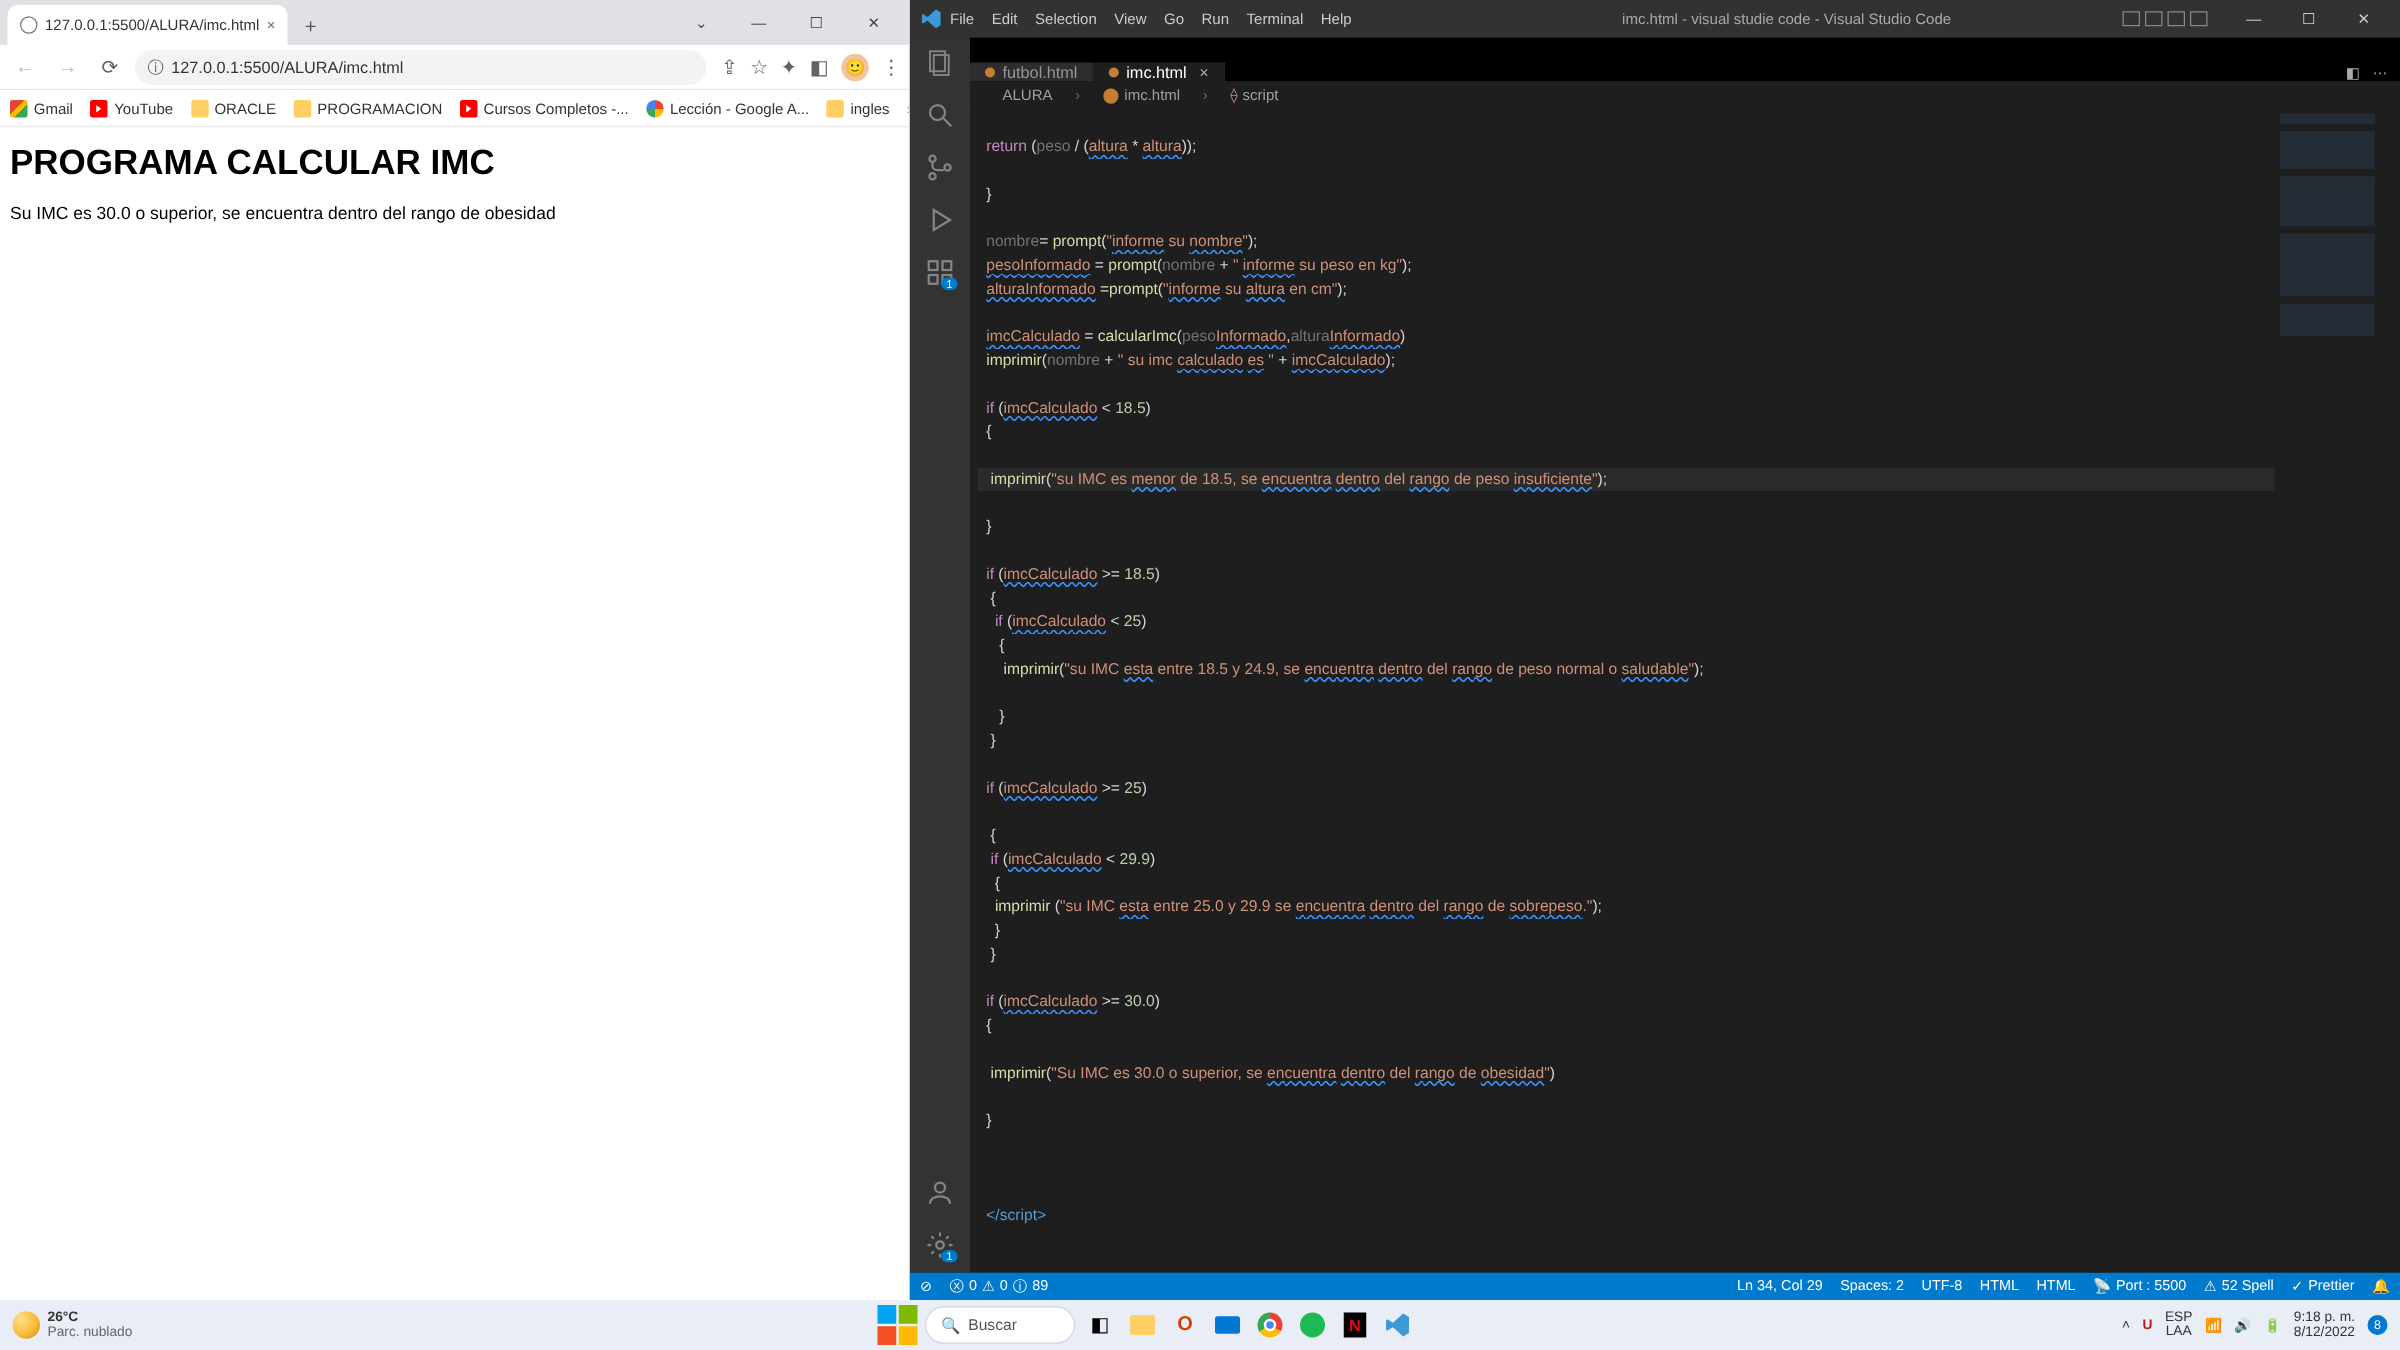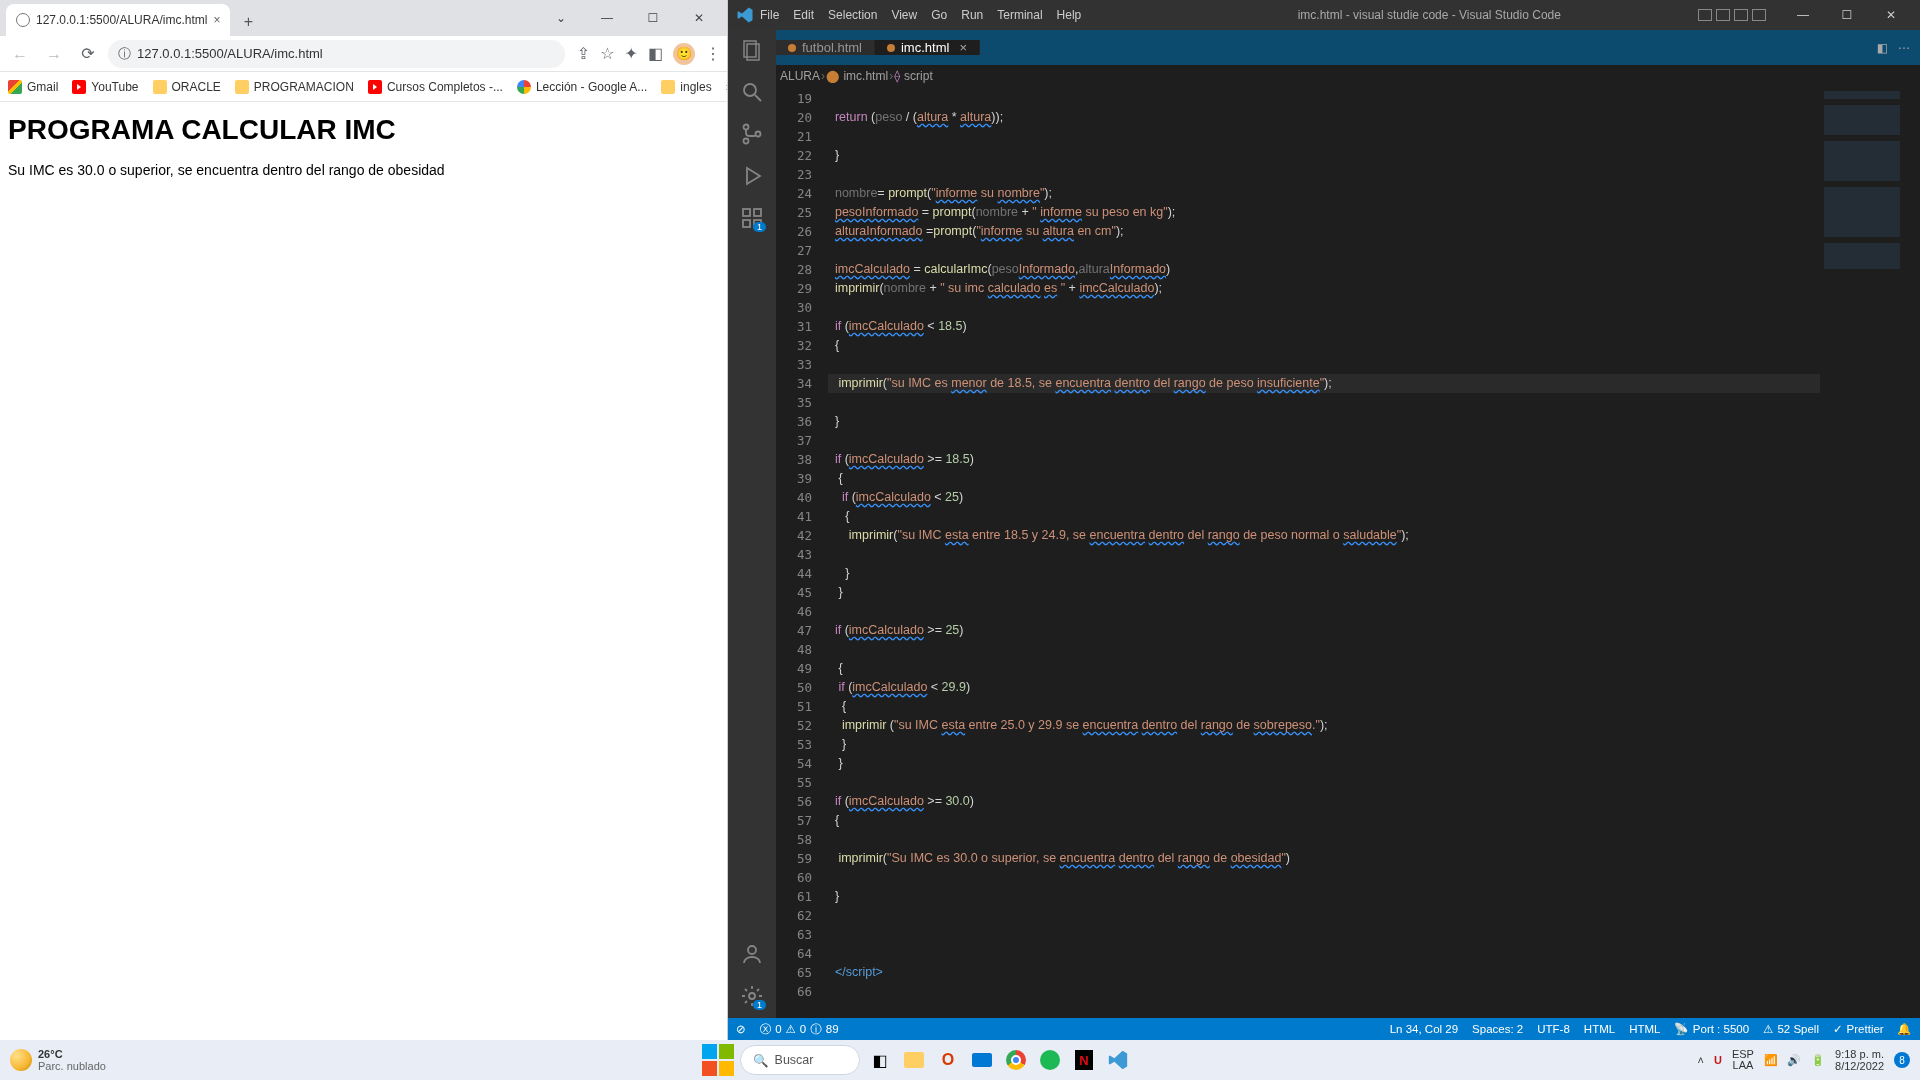--- a/index.html
+++ b/index.html
@@ -46,27 +46,27 @@
 .vsc-title-right .layout-icons span{width:14px;height:12px;border:1px solid #888;display:inline-block;}
 .vsc-wc { display:flex; gap:2px; }
 .vsc-wc div{ width:42px;height:28px;display:flex;align-items:center;justify-content:center;color:#ccc;cursor:pointer;}
 .vsc-body { flex:1; display:flex; min-height:0; }
 .activity-bar { width: 48px; background:#333333; display:flex; flex-direction:column; align-items:center; padding-top:8px; gap:18px; position:relative;}
 .activity-bar .ab-ico { width:24px;height:24px; color:#858585; cursor:pointer; display:flex;align-items:center;justify-content:center;}
 .activity-bar .ab-ico svg{width:24px;height:24px;}
 .activity-bar .ab-bottom{ margin-top:auto; margin-bottom:10px; display:flex;flex-direction:column;gap:18px;align-items:center;}
 .badge-num{position:absolute;background:#007acc;color:#fff;border-radius:8px;font-size:9px;padding:0 4px;bottom:-2px;right:-2px;}
 .editor-area { flex:1; display:flex; flex-direction:column; min-width:0; }
-.editor-tabs { height: 35px; background:#0c4a6e; display:flex; align-items:center; }
+.editor-tabs { height: 35px; background:#000000; display:flex; align-items:flex-end; }
 .etab { padding: 0 12px; display:flex; align-items:center; gap:6px; color:#969696; font-size:13px; background:#2d2d2d; border-right:1px solid #252526; cursor:pointer;}
 .etab.active { background:#1e1e1e; color:#fff; }
 .etab .dot{width:8px;height:8px;border-radius:50%;background:#c57e34;display:inline-block;}
 .etab .close{color:#aaa;margin-left:4px;}
 .editor-tabs .tab-actions{margin-left:auto;display:flex;align-items:center;gap:10px;padding-right:10px;color:#aaa;}
-.breadcrumb { height: 22px; background:#1e1e1e; display:flex; align-items:center; padding:0 4px; color:#a0a0a0; font-size:12px; gap:1px; border-bottom:1px solid #1e1e1e;}
+.breadcrumb { height: 22px; background:#1e1e1e; display:flex; align-items:center; padding:0 26px; color:#a0a0a0; font-size:12px; gap:18px; border-bottom:1px solid #1e1e1e;}
 .breadcrumb .sep{color:#666;}
 .code-wrap { flex:1; display:flex; min-height:0; position:relative;}
 .gutter { width:46px; background:#1e1e1e; color:#858585; text-align:right; padding:2px 10px 2px 0; font-family:Consolas,monospace; font-size:12.5px; line-height:19px; user-select:none;}
 .code { flex:1; background:#1e1e1e; font-family:Consolas,monospace; font-size:12.5px; line-height:19px; white-space:pre; color:#d4d4d4; padding:2px 0 2px 6px; overflow:hidden; position:relative;}
 .minimap{width:100px;height:100%;background:#1e1e1e;position:relative;overflow:hidden;}
 .minimap .blob{position:absolute;left:4px;right:20px;background:#2a3a4a;opacity:.55;}
 .tok-kw{color:#c586c0;} .tok-fn{color:#dcdcaa;} .tok-var{color:#737373;} .tok-str{color:#ce9178;}
 .tok-num{color:#b5cea8;} .tok-tag{color:#569cd6;}
 .tok-squig{text-decoration: underline wavy #3794ff; text-underline-offset:2px;}
 .cursor-line{background:#2a2a2a;}
@@ -277,69 +277,20 @@
               <span>imc.html</span>
             </span>
             <span class="sep">›</span>
           <span style="display:flex;align-items:center;gap:4px">
               <span style="color:#c586c0">⟠</span>
               <span>script</span>
             </span>
         </div>
 
         <div class="code-wrap">
-          <div class="gutter" id="gutter">19
-20
-21
-22
-23
-24
-25
-26
-27
-28
-29
-30
-31
-32
-33
-34
-35
-36
-37
-38
-39
-40
-41
-42
-43
-44
-45
-46
-47
-48
-49
-50
-51
-52
-53
-54
-55
-56
-57
-58
-59
-60
-61
-62
-63
-64
-65
-66
-</div>
           <div class="code" id="code"><div>&nbsp;</div><div>  <span class="tok-kw">return</span> (<span class="tok-var">peso</span> / (<span class="tok-str tok-squig">altura</span> * <span class="tok-str tok-squig">altura</span>));</div><div>&nbsp;</div><div>  }</div><div>&nbsp;</div><div>  <span class="tok-var">nombre</span>= <span class="tok-fn">prompt</span>(<span class="tok-str">"</span><span class="tok-str tok-squig">informe</span><span class="tok-str"> su </span><span class="tok-str tok-squig">nombre</span><span class="tok-str">"</span>);</div><div>  <span class="tok-str tok-squig">pesoInformado</span> = <span class="tok-fn">prompt</span>(<span class="tok-var">nombre</span> + <span class="tok-str">" </span><span class="tok-str tok-squig">informe</span><span class="tok-str"> su peso en kg"</span>);</div><div>  <span class="tok-str tok-squig">alturaInformado</span> =<span class="tok-fn">prompt</span>(<span class="tok-str">"</span><span class="tok-str tok-squig">informe</span><span class="tok-str"> su </span><span class="tok-str tok-squig">altura</span><span class="tok-str"> en cm"</span>);</div><div>&nbsp;</div><div>  <span class="tok-str tok-squig">imcCalculado</span> = <span class="tok-fn">calcularImc</span>(<span class="tok-var">peso</span><span class="tok-str tok-squig">Informado</span>,<span class="tok-var">altura</span><span class="tok-str tok-squig">Informado</span>)</div><div>  <span class="tok-fn">imprimir</span>(<span class="tok-var">nombre</span> + <span class="tok-str">" su imc </span><span class="tok-str tok-squig">calculado</span><span class="tok-str"> </span><span class="tok-str tok-squig">es</span><span class="tok-str"> "</span> + <span class="tok-str tok-squig">imcCalculado</span>);</div><div>&nbsp;</div><div>  <span class="tok-kw">if</span> (<span class="tok-str tok-squig">imcCalculado</span> &lt; <span class="tok-num">18.5</span>)</div><div>  {</div><div>&nbsp;</div><div class="cursor-line">   <span class="tok-fn">imprimir</span>(<span class="tok-str">"su IMC es </span><span class="tok-str tok-squig">menor</span><span class="tok-str"> de 18.5, se </span><span class="tok-str tok-squig">encuentra</span><span class="tok-str"> </span><span class="tok-str tok-squig">dentro</span><span class="tok-str"> del </span><span class="tok-str tok-squig">rango</span><span class="tok-str"> de peso </span><span class="tok-str tok-squig">insuficiente</span><span class="tok-str">"</span>);</div><div>&nbsp;</div><div>  }</div><div>&nbsp;</div><div>  <span class="tok-kw">if</span> (<span class="tok-str tok-squig">imcCalculado</span> &gt;= <span class="tok-num">18.5</span>)</div><div>   {</div><div>    <span class="tok-kw">if</span> (<span class="tok-str tok-squig">imcCalculado</span> &lt; <span class="tok-num">25</span>)</div><div>     {</div><div>      <span class="tok-fn">imprimir</span>(<span class="tok-str">"su IMC </span><span class="tok-str tok-squig">esta</span><span class="tok-str"> entre 18.5 y 24.9, se </span><span class="tok-str tok-squig">encuentra</span><span class="tok-str"> </span><span class="tok-str tok-squig">dentro</span><span class="tok-str"> del </span><span class="tok-str tok-squig">rango</span><span class="tok-str"> de peso normal o </span><span class="tok-str tok-squig">saludable</span><span class="tok-str">"</span>);</div><div>&nbsp;</div><div>     }</div><div>   }</div><div>&nbsp;</div><div>  <span class="tok-kw">if</span> (<span class="tok-str tok-squig">imcCalculado</span> &gt;= <span class="tok-num">25</span>)</div><div>&nbsp;</div><div>   {</div><div>   <span class="tok-kw">if</span> (<span class="tok-str tok-squig">imcCalculado</span> &lt; <span class="tok-num">29.9</span>)</div><div>    {</div><div>    <span class="tok-fn">imprimir</span> (<span class="tok-str">"su IMC </span><span class="tok-str tok-squig">esta</span><span class="tok-str"> entre 25.0 y 29.9 se </span><span class="tok-str tok-squig">encuentra</span><span class="tok-str"> </span><span class="tok-str tok-squig">dentro</span><span class="tok-str"> del </span><span class="tok-str tok-squig">rango</span><span class="tok-str"> de </span><span class="tok-str tok-squig">sobrepeso</span><span class="tok-str">."</span>);</div><div>    }</div><div>   }</div><div>&nbsp;</div><div>  <span class="tok-kw">if</span> (<span class="tok-str tok-squig">imcCalculado</span> &gt;= <span class="tok-num">30.0</span>)</div><div>  {</div><div>&nbsp;</div><div>   <span class="tok-fn">imprimir</span>(<span class="tok-str">"Su IMC es 30.0 o superior, se </span><span class="tok-str tok-squig">encuentra</span><span class="tok-str"> </span><span class="tok-str tok-squig">dentro</span><span class="tok-str"> del </span><span class="tok-str tok-squig">rango</span><span class="tok-str"> de </span><span class="tok-str tok-squig">obesidad</span><span class="tok-str">"</span>)</div><div>&nbsp;</div><div>  }</div><div>&nbsp;</div><div>&nbsp;</div><div>&nbsp;</div><div>  <span class="tok-tag">&lt;/</span><span class="tok-tag">script</span><span class="tok-tag">&gt;</span></div><div>&nbsp;</div></div>
           <div class="minimap">
             <div class="blob" style="top:4px;height:8px"></div>
             <div class="blob" style="top:18px;height:30px"></div>
             <div class="blob" style="top:54px;height:40px"></div>
             <div class="blob" style="top:100px;height:50px"></div>
             <div class="blob" style="top:156px;height:26px"></div>
           </div>
         </div>
       </div>

